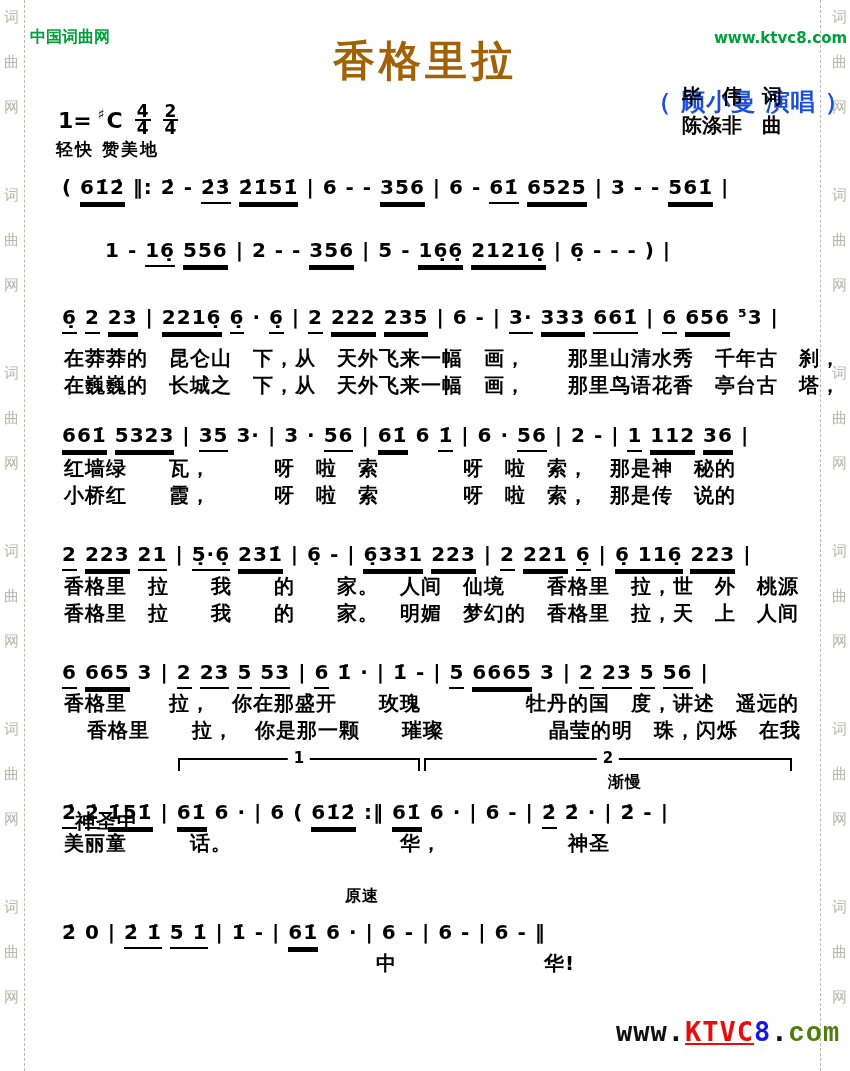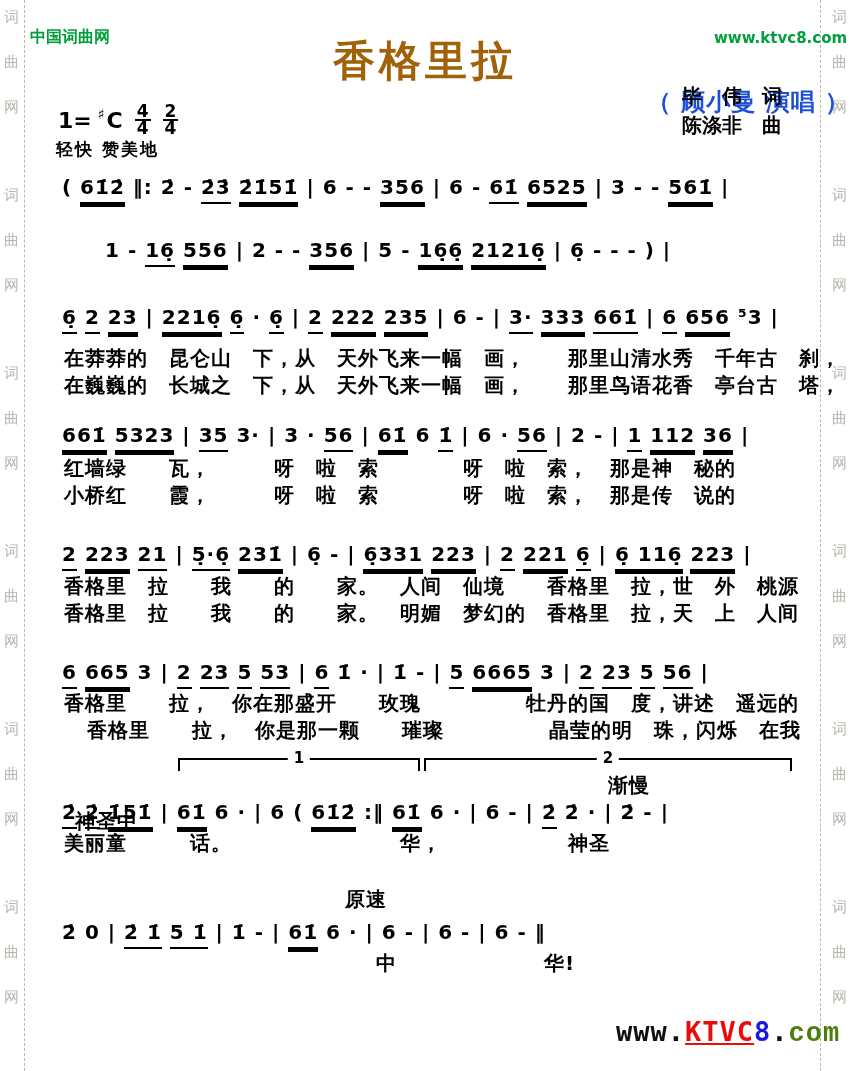--- a/index.html
+++ b/index.html
@@ -28,21 +28,21 @@
   .music{position:absolute;left:62px;width:740px;white-space:nowrap;
          font-size:20px;font-weight:bold;letter-spacing:1px;line-height:34px;color:#000;}
   .music .u1{border-bottom:2px solid #000;padding-bottom:3px;}
   .music .u2{border-bottom:2px solid #000;padding-bottom:3px;box-shadow:0 3px 0 #000;}
   .lyric{position:absolute;left:64px;width:760px;white-space:nowrap;
          font-size:20px;font-weight:600;letter-spacing:1px;color:#000;}
   .volta{position:absolute;top:758px;height:11px;border-top:2px solid #000;
          border-left:2px solid #000;border-right:2px solid #000;}
   .volta .vnum{position:absolute;left:50%;top:-11px;transform:translateX(-50%);
          background:#fff;padding:0 6px;font-size:15px;font-weight:bold;}
-  .scorelabel{position:absolute;font-size:20px;font-weight:bold;letter-spacing:1px;}
+  .scorelabel{position:absolute;font-size:16px;font-weight:bold;letter-spacing:1px;}
   .lab-ritard{left:608px;top:772px;}
   .lab-atempo{left:345px;top:886px;}
   
   .logo{position:absolute;left:616px;top:1016px;font-family:"DejaVu Sans Mono","Liberation Mono",monospace;
         font-size:27px;font-weight:bold;letter-spacing:1px;white-space:nowrap;}
   .logo .seg-www{color:#111111;} .logo .seg-ktvc{color:#e80c0c;text-decoration:underline;}
   .logo .seg-8{color:#1616e6;} .logo .seg-dot{color:#111111;} .logo .seg-com{color:#4d7c0f;font-family:Liberation Mono, monospace;}
 </style>
 </head>
 <body>

